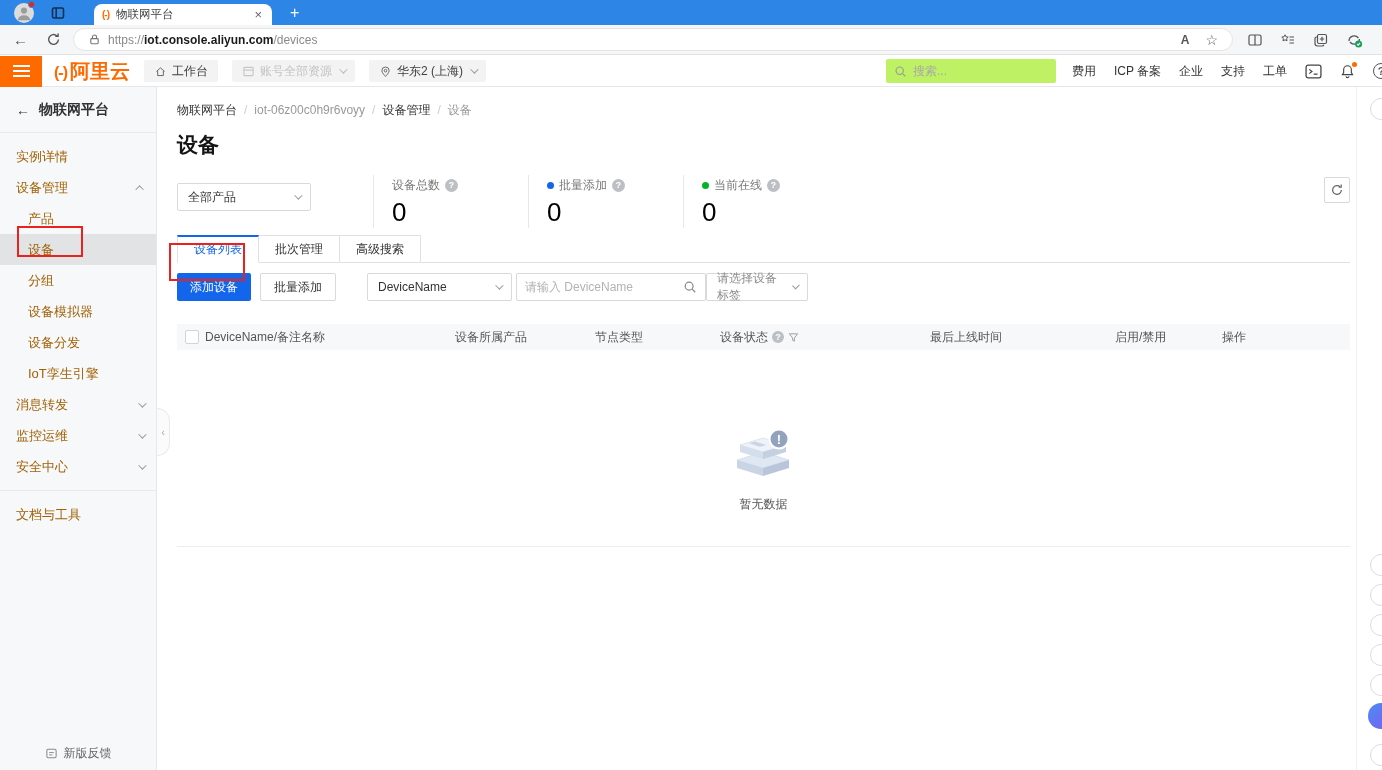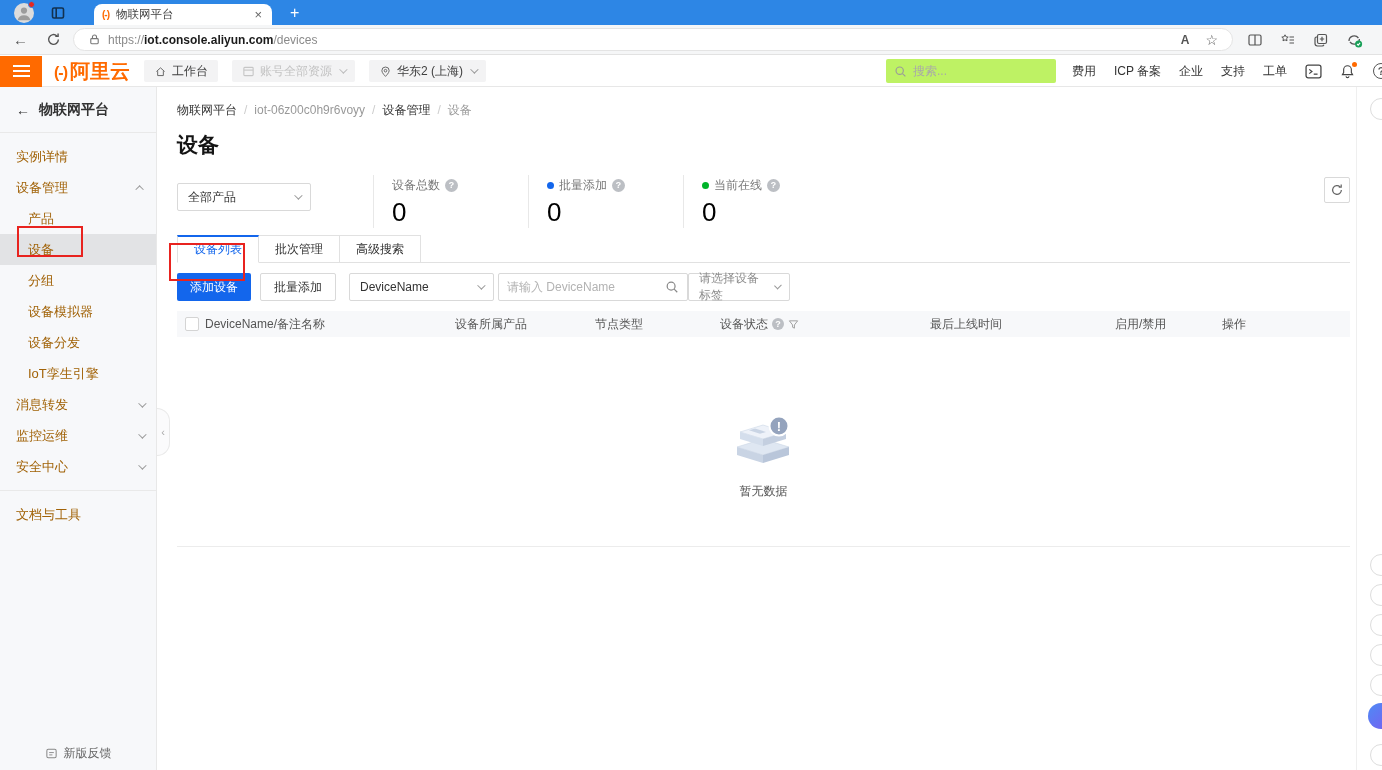--- a/index.html
+++ b/index.html
@@ -89,27 +89,27 @@
   .refresh-btn { position:absolute; right:0; top:2px; width:26px; height:26px; border:1px solid #d9d9d9; border-radius:2px; background:#fff; display:flex; align-items:center; justify-content:center; }
 
   .tabs { margin-top:14px; display:flex; border-bottom:1px solid #e1e1e1; height:28px; }
   .tab { height:28px; padding:0 16px; display:flex; align-items:center; border:1px solid #e1e1e1; border-left:none; background:#fff; color:#333; position:relative; }
   .tab:first-child { border-left:1px solid #e1e1e1; }
   .tab.active { color:#1366ec; border-top:2px solid #1366ec; border-bottom:1px solid #fff; margin-bottom:-1px; }
 
   .actions { margin-top:10px; display:flex; align-items:center; }
   .btn-primary { height:28px; padding:0 13px; background:#1366ec; color:#fff; border:none; border-radius:2px; font-size:12px; font-family:Liberation Mono, monospace; }
   .btn-default { height:28px; padding:0 13px; background:#fff; color:#333; border:1px solid #d9d9d9; border-radius:2px; font-size:12px; margin-left:9px; font-family:inherit; }
-  .sel-devicename { width:145px; margin-left:13px; height:28px; }
+  .sel-devicename { width:145px; margin-left:31px; height:28px; }
   .input-wrap { height:28px; width:190px; border:1px solid #d9d9d9; border-radius:2px; display:flex; align-items:center; margin-left:4px; padding:0 8px; background:#fff; }
   .input-wrap input { border:none; outline:none; flex:1; font-size:12px; color:#333; font-family:inherit; min-width:0; }
   .input-wrap input::placeholder { color:#b3b3b3; }
   .sel-tag { width:102px; height:28px; color:#8d8d8d; }
 
-  .thead { margin-top:10px; height:26px; background:#f7f8fa; display:flex; align-items:center; color:#555; font-size:12px; }
+  .thead { margin-top:23px; height:26px; background:#f7f8fa; display:flex; align-items:center; color:#555; font-size:12px; }
   .th { white-space:nowrap; display:flex; align-items:center; gap:4px; }
   .th-cb { width:28px; display:flex; justify-content:flex-start; padding-left:8px; }
   .cbox { width:14px; height:14px; border:1px solid #d4d4d4; border-radius:2px; background:#fff; }
   .w1{width:250px;} .w2{width:140px;} .w3{width:125px;} .w4{width:210px;} .w5{width:185px;} .w6{width:107px;} .w7{flex:1;}
 
   .empty { margin-top:76px; display:flex; flex-direction:column; align-items:center; }
   .empty .txt { margin-top:8px; color:#555; font-size:12px; }
   .bottom-divider { position:absolute; left:20px; right:32px; top:459px; height:1px; background:#ececec; }
   .right-rail-line { position:absolute; left:1356px; top:87px; bottom:0; width:1px; background:#efefef; }
 

